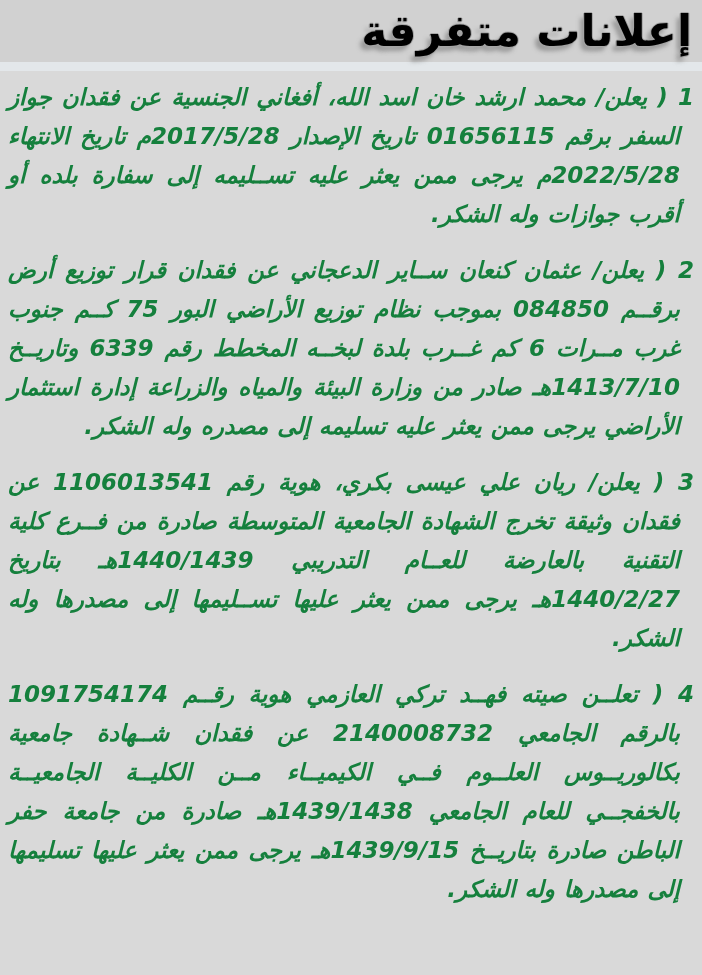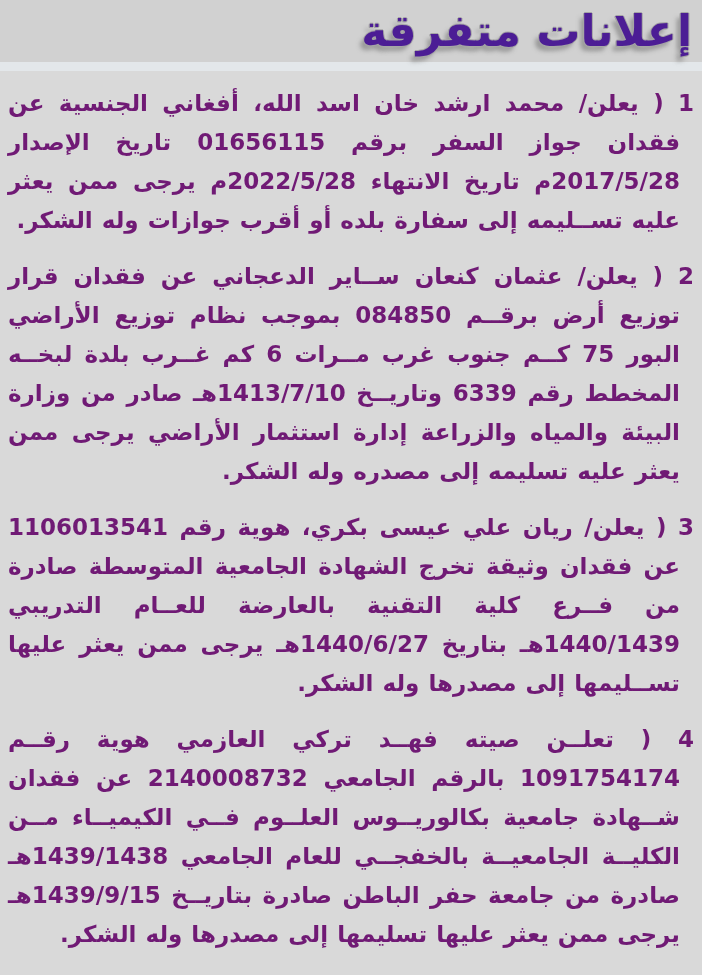--- a/index.html
+++ b/index.html
@@ -22,37 +22,38 @@
     background: #d1d1d1;
   }
   .masthead-title {
     position: absolute;
     top: 1px;
     right: 10px;
     margin: 0;
     font-size: 44px;
     line-height: 60px;
     font-weight: bold;
-    color: #4c1d95;
+    color: #000000;
     letter-spacing: 1px;
     text-shadow:
       -1px 0 #a6a6a6, 1px 0 #a6a6a6, 0 -1px #a6a6a6, 0 1px #a6a6a6,
       -1px 1px 0 #a0a0a0,
       -4px 5px 4px rgba(110,110,110,0.55);
   }
   
   .separator {
     height: 9px;
     background: #e3e7ea;
   }
   
   .ads {
     direction: rtl;
-    padding: 13px 8px 0 8px;
-    color: #701a75;
+    padding: 7px 8px 0 8px;
+    color: #15803d;
+    font-style: italic;
   }
   .ad {
     margin: 0 0 17px 0;
     font-size: 23px;
     line-height: 39px;
     font-weight: bold;
     text-align: justify;
     
     padding-right: 14px;
     text-indent: -14px;
@@ -71,18 +72,18 @@
   </header>
 
   <div class="separator"></div>
 
   <main class="ads">
 
     <p class="ad"><span class="ad-num">1 (</span> <span>يعلن/ محمد ارشد خان اسد الله، أفغاني الجنسية عن فقدان جواز السفر برقم 01656115 تاريخ الإصدار 2017/5/28م تاريخ الانتهاء 2022/5/28م يرجى ممن يعثر عليه تســليمه إلى سفارة بلده أو أقرب جوازات وله الشكر.</span></p>
 
     <p class="ad"><span class="ad-num">2 (</span> <span>يعلن/ عثمان كنعان ســاير الدعجاني عن فقدان قرار توزيع أرض برقــم 084850 بموجب نظام توزيع الأراضي البور 75 كــم جنوب غرب مــرات 6 كم غــرب بلدة لبخــه المخطط رقم 6339 وتاريــخ 1413/7/10هـ صادر من وزارة البيئة والمياه والزراعة إدارة استثمار الأراضي يرجى ممن يعثر عليه تسليمه إلى مصدره وله الشكر.</span></p>
 
-    <p class="ad"><span class="ad-num">3 (</span> <span>يعلن/ ريان علي عيسى بكري، هوية رقم 1106013541 عن فقدان وثيقة تخرج الشهادة الجامعية المتوسطة صادرة من فــرع كلية التقنية بالعارضة للعــام التدريبي 1440/1439هـ بتاريخ 1440/6/27هـ يرجى ممن يعثر عليها تســليمها إلى مصدرها وله الشكر.</span></p>
+    <p class="ad"><span class="ad-num">3 (</span> <span>يعلن/ ريان علي عيسى بكري، هوية رقم 1106013541 عن فقدان وثيقة تخرج الشهادة الجامعية المتوسطة صادرة من فــرع كلية التقنية بالعارضة للعــام التدريبي 1440/1439هـ بتاريخ 1440/2/27هـ يرجى ممن يعثر عليها تســليمها إلى مصدرها وله الشكر.</span></p>
 
     <p class="ad"><span class="ad-num">4 (</span> <span>تعلــن صيته فهــد تركي العازمي هوية رقــم 1091754174 بالرقم الجامعي 2140008732 عن فقدان شــهادة جامعية بكالوريــوس العلــوم فــي الكيميــاء مــن الكليــة الجامعيــة بالخفجــي للعام الجامعي 1439/1438هـ صادرة من جامعة حفر الباطن صادرة بتاريــخ 1439/9/15هـ يرجى ممن يعثر عليها تسليمها إلى مصدرها وله الشكر.</span></p>
 
   </main>
 </div>
 
 </body></html>

